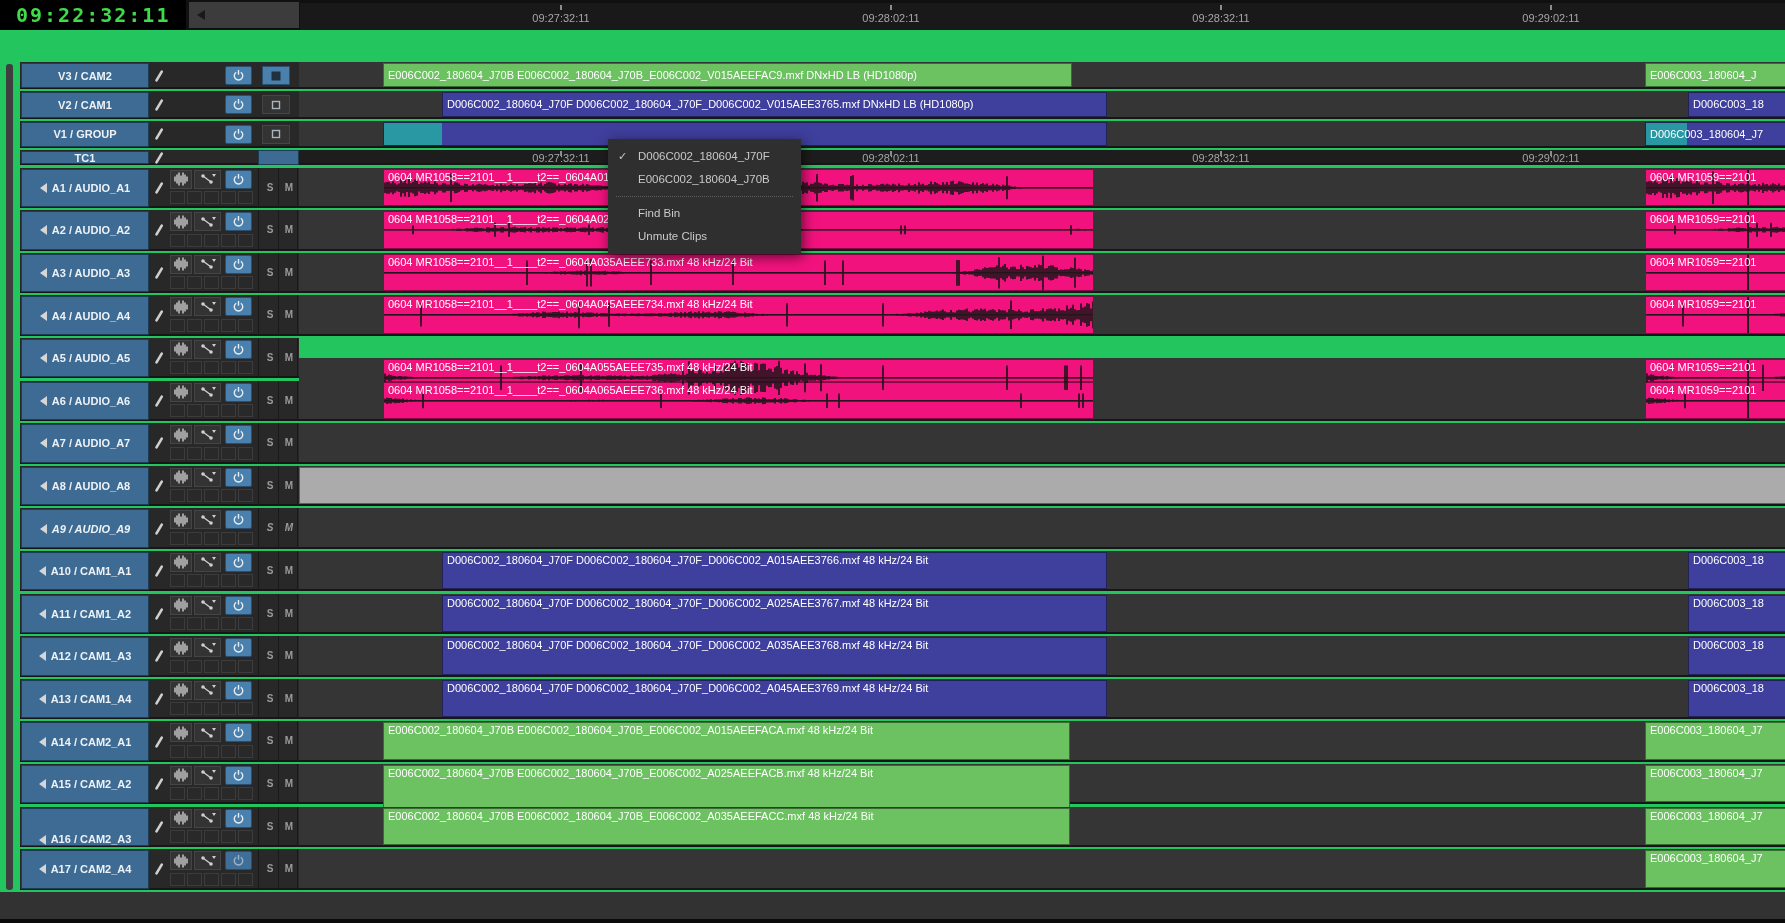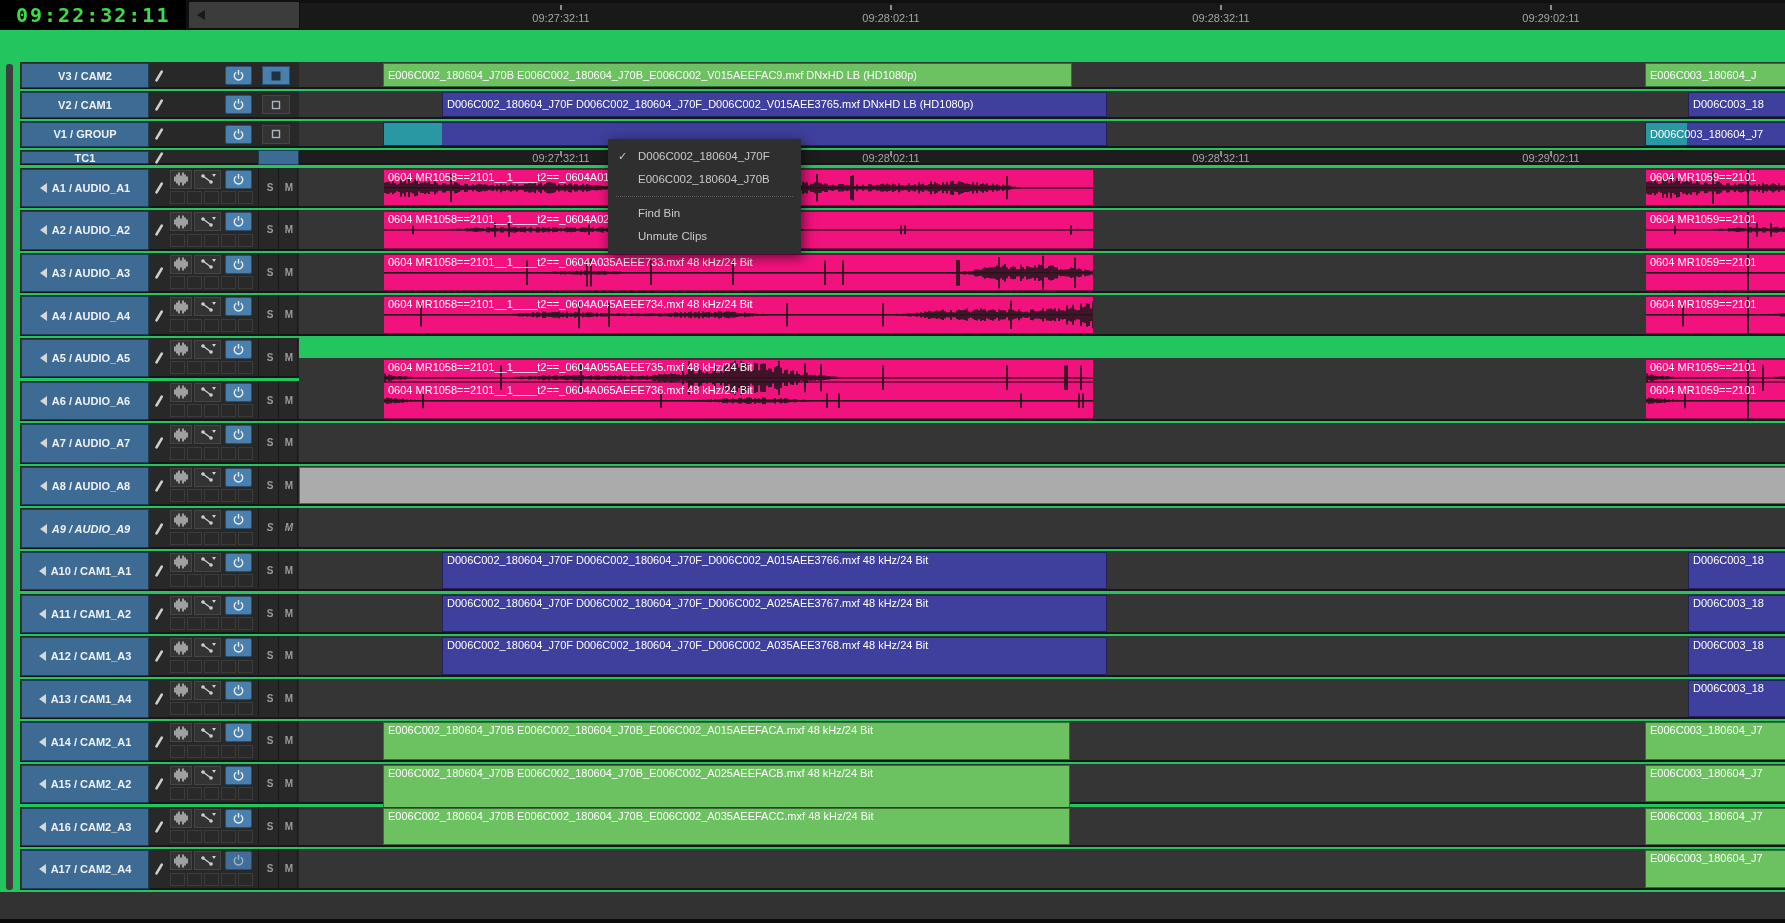--- a/index.html
+++ b/index.html
@@ -886,20 +886,23 @@
         <div class="gainbox" style="left: 184px; top: 23.6px; width: 15px; height: 13px;"></div>
         <div class="gainbox" style="left: 201px; top: 23.6px; width: 15px; height: 13px;"></div>
         <div class="gainbox" style="left: 218px; top: 23.6px; width: 15px; height: 13px;"></div>
         <div class="smbtn" style="left: 242px; top: 0px; width: 16px; line-height: 40.6px;">S</div>
         <div class="smbtn" style="left: 261px; top: 0px; width: 16px; line-height: 40.6px;">M</div>
         <div class="vsep" style="left: 238px; height: 40.6px;"></div>
         <div class="vsep" style="left: 258px; height: 40.6px;"></div>
         <div class="vsep" style="left: 277px; height: 40.6px;"></div>
       </div>
       <div class="lane" style="top: 678.7px; height: 40.6px;">
+        <div class="clip" style="left: 143px; top: 1px; width: 665px; height: 37.6px; background: rgb(63, 63, 157);">
+          <span class="lbl">D006C002_180604_J70F D006C002_180604_J70F_D006C002_A045AEE3769.mxf 48 kHz/24 Bit</span>
+        </div>
         <div class="clip" style="left: 1389px; top: 1px; width: 98px; height: 37.6px; background: rgb(63, 63, 157);">
           <span class="lbl">D006C003_18</span>
         </div>
       </div>
       <div class="hrow" style="top: 678.7px; height: 40.6px;">
         <div class="hname" style="height: 38.6px;">
           <span class="spk"></span>
           <span>A13 / CAM1_A4</span>
         </div>
         <div class="penwrap" style="left: 131px; top: 0px; width: 18px; height: 40.6px;">
@@ -1053,21 +1056,21 @@
       </div>
       <div class="lane" style="top: 806.5px; height: 40.6px;">
         <div class="clip" style="left: 84px; top: 1px; width: 687px; height: 37.6px; background: rgb(108, 193, 97);">
           <span class="lbl">E006C002_180604_J70B E006C002_180604_J70B_E006C002_A035AEEFACC.mxf 48 kHz/24 Bit</span>
         </div>
         <div class="clip" style="left: 1346px; top: 1px; width: 141px; height: 37.6px; background: rgb(108, 193, 97);">
           <span class="lbl">E006C003_180604_J7</span>
         </div>
       </div>
       <div class="hrow" style="top: 806.5px; height: 40.6px;">
-        <div class="hname" style="height: 38.6px;">
+        <div class="hname" style="height: 38.6px; align-items: flex-end;">
           <span class="spk"></span>
           <span>A16 / CAM2_A3</span>
         </div>
         <div class="penwrap" style="left: 131px; top: 0px; width: 18px; height: 40.6px;">
           <svg width="14" height="14" viewBox="0 0 16 16" xmlns="http://www.w3.org/2000/svg">
             <line x1="4" y1="13" x2="10" y2="3" stroke="#cfcfcf" stroke-width="3" stroke-linecap="round"></line>
           </svg>
         </div>
         <div class="icnbox" style="left: 150px; top: 2px; width: 22px; height: 19px;">
           <svg width="16" height="16" viewBox="0 0 16 16" xmlns="http://www.w3.org/2000/svg">

